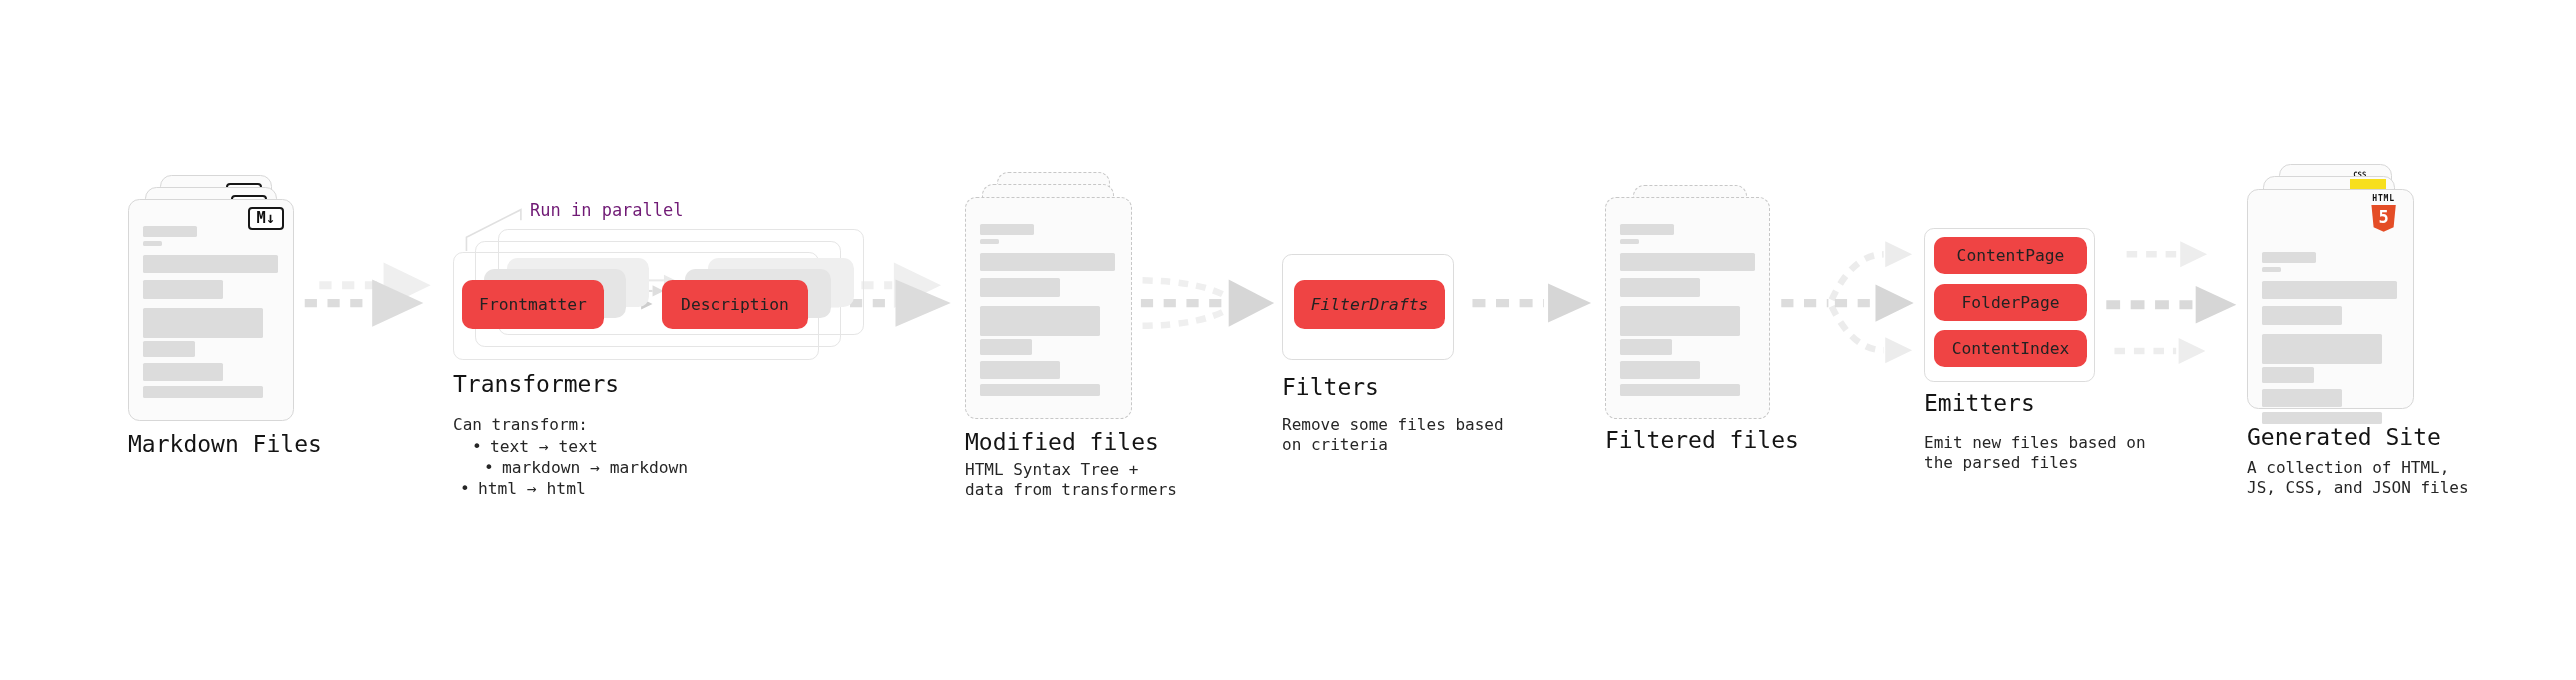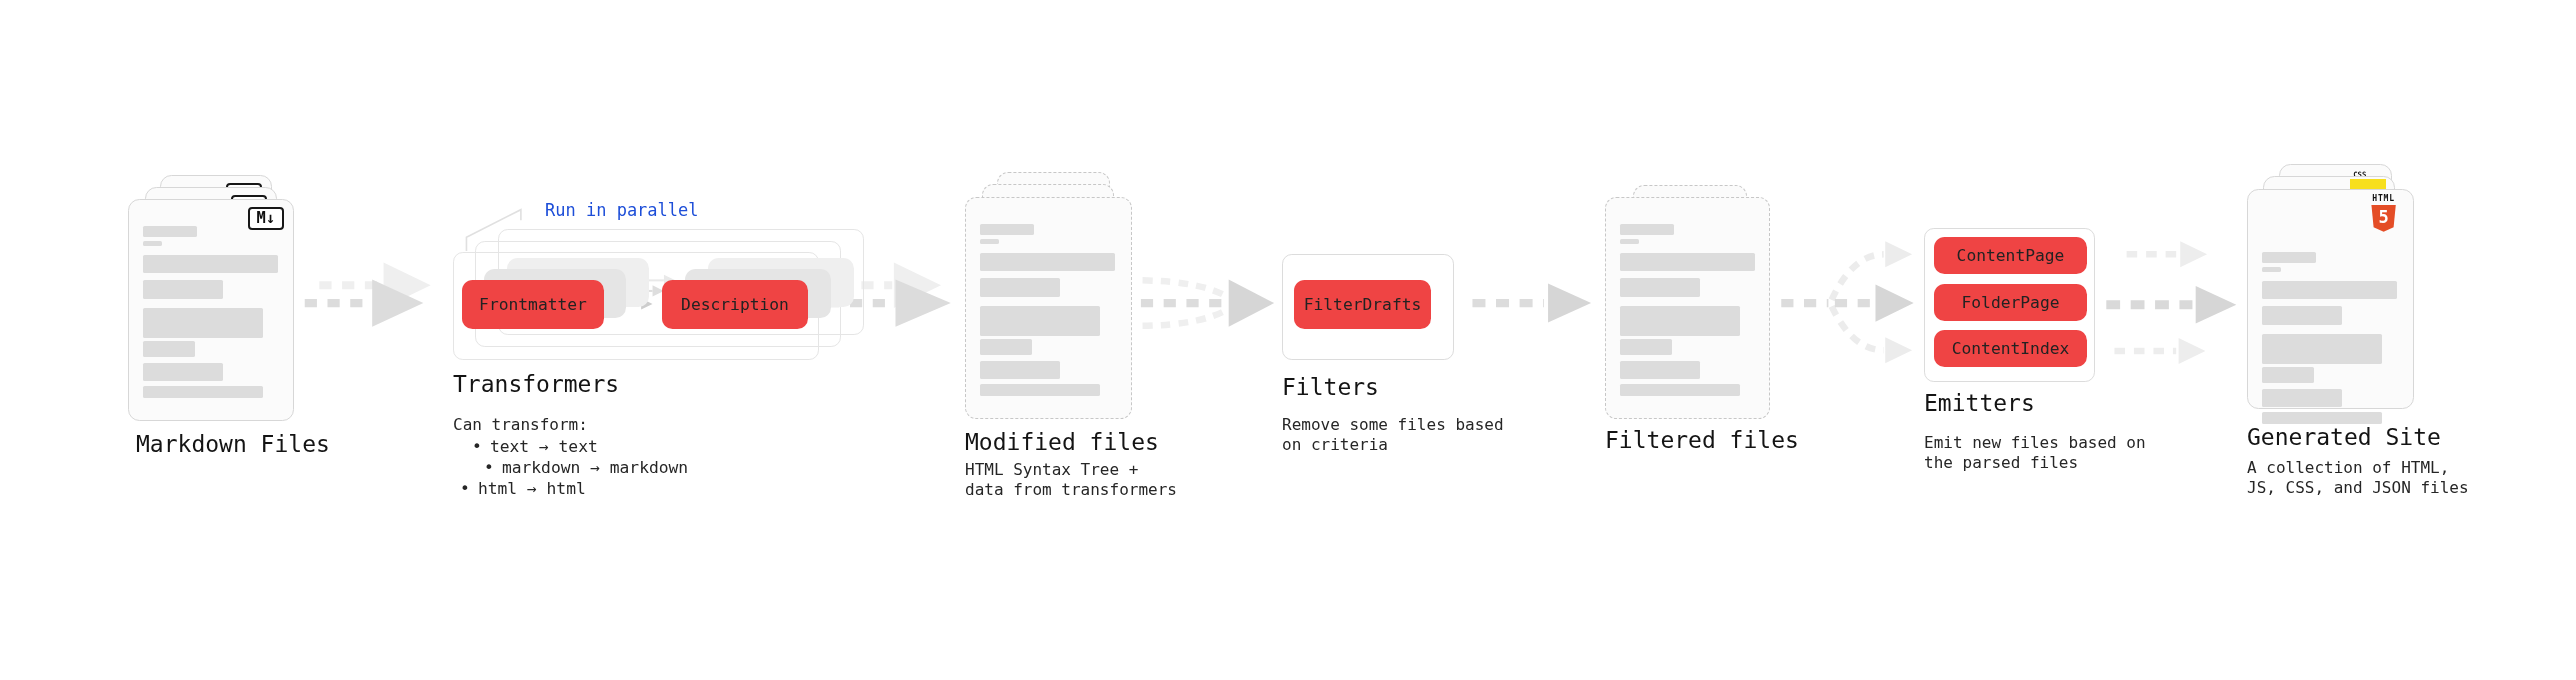--- a/index.html
+++ b/index.html
@@ -48,21 +48,21 @@
     display:flex;align-items:center;justify-content:center;
     font-size:16.3px;color:#222;}
   .pill.ghost1{background:#e5e5e5;}
   .pill.ghost2{background:#efefef;}
 
   
   .stage-title{position:absolute;font-size:23px;line-height:24.4px;color:#141414;z-index:4;white-space:nowrap;}
   .stage-desc{position:absolute;font-size:16px;line-height:20.3px;color:#262626;z-index:4;white-space:nowrap;}
   .bullet-row{position:absolute;font-size:16.3px;line-height:19.5px;color:#262626;z-index:4;white-space:nowrap;}
   .bullet-row .dot{margin-right:8.1px;}
-  .callout-label{position:absolute;font-size:17px;color:#1d4ed8;z-index:4;white-space:nowrap;margin-left:15px;}
+  .callout-label{position:absolute;font-size:17px;color:#701a75;z-index:4;white-space:nowrap;}
 </style>
 </head>
 <body>
 
 <div class="canvas">
 
   <svg class="flow" width="2576" height="681" viewBox="0 0 3170 838">
 
     <g>
       <line x1="393" y1="351" x2="470" y2="351" stroke="#efefef" stroke-width="10" stroke-dasharray="15 13"></line>
@@ -136,21 +136,21 @@
           <div class="bar b0"></div>
           <div class="bar b1"></div>
           <div class="bar b2"></div>
           <div class="bar b3"></div>
           <div class="bar b4"></div>
           <div class="bar b5"></div>
           <div class="bar b6"></div>
           <div class="bar b7"></div>
         </div>
     </div>
-    <div class="stage-title" style="left:128px;top:432px;margin-left:8px;">Markdown Files</div>
+    <div class="stage-title" style="left:128px;top:432px;">Markdown Files</div>
   </div>
 
   <div>
     <div class="callout-label" style="left:530px;top:200px;">Run in parallel</div>
 
     <div class="tf-box" style="left:498px;top:229px;"></div>
     <div class="tf-box" style="left:475px;top:241px;"></div>
     <div class="tf-box" style="left:453px;top:252px;height:108px;"></div>
 
     <div class="pill ghost2" style="left:507px;top:258px;width:142px;height:49px;"></div>
@@ -191,21 +191,21 @@
     </div>
     <div class="stage-title" style="left:965px;top:430px;">Modified files</div>
     <div class="stage-desc" style="left:965px;top:460px;">
       <div>HTML Syntax Tree +</div>
       <div>data from transformers</div>
     </div>
   </div>
 
   <div>
     <div class="outline-box" style="left:1282px;top:254px;width:172px;height:106px;"></div>
-    <div class="pill" style="left:1294px;top:280px;width:137px;height:49px;">FilterDrafts</div>
+    <div class="pill" style="left:1294px;top:280px;width:151px;height:49px;font-style:italic;">FilterDrafts</div>
     <div class="stage-title" style="left:1282px;top:375px;">Filters</div>
     <div class="stage-desc" style="left:1282px;top:415px;">
       <div>Remove some files based</div>
       <div>on criteria</div>
     </div>
   </div>
 
   <div>
     <div class="doc-card dashed" style="left:1633px;top:185px;width:114px;height:220px;"></div>
     <div class="doc-card dashed" style="left:1605px;top:197px;width:165px;height:222px;">

